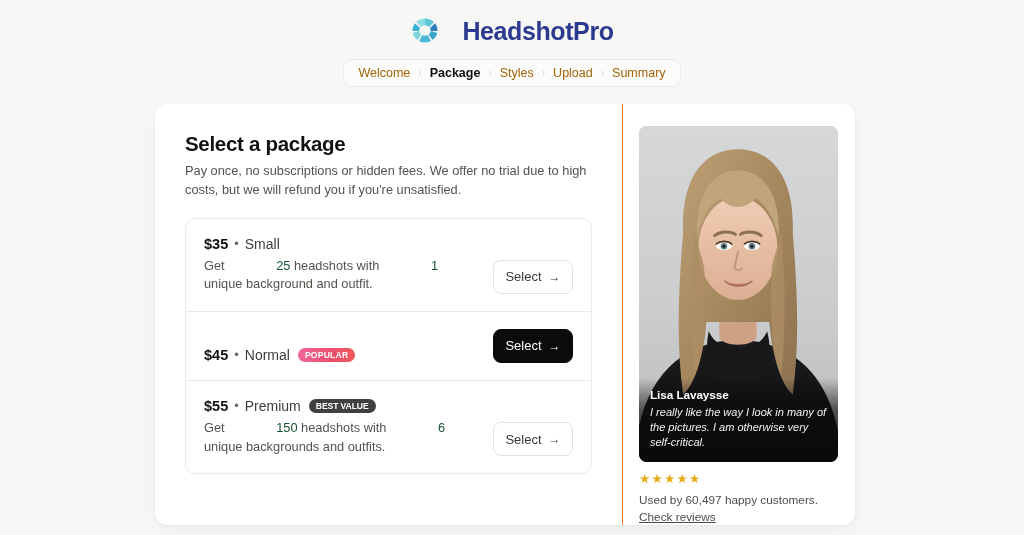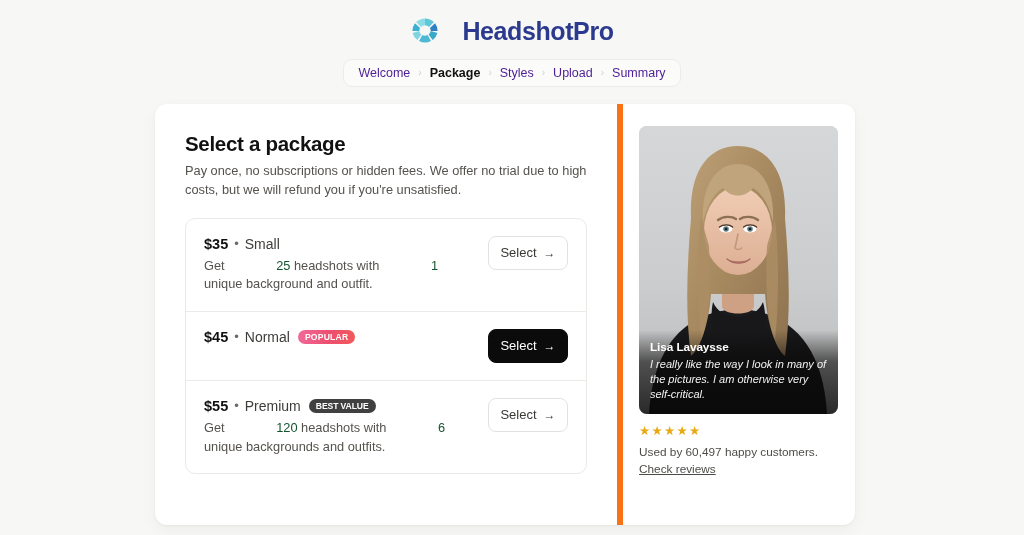--- a/index.html
+++ b/index.html
@@ -48,21 +48,21 @@
     border-radius: 9px;
     height: 28px;
     display: flex;
     align-items: center;
     padding: 0 14px;
     gap: 8px;
   }
 
   .crumb {
     font-size: 12.5px;
-    color: #4c1d95;
+    color: #a16207;
     white-space: nowrap;
   }
 
   .crumb.active {
     color: #111;
     font-weight: bold;
   }
 
   .crumb-sep {
     font-size: 10px;
@@ -80,21 +80,21 @@
     height: 421px;
     background: #ffffff;
     border-radius: 12px;
     box-shadow: 0 1px 3px rgba(0,0,0,0.05), 0 6px 18px rgba(0,0,0,0.04);
     display: flex;
   }
 
   .card-left {
     width: 473px;
     padding: 28px 30px 13px 30px;
-    border-right: 6px solid #f97316;
+    border-right: 1px solid #f97316;
   }
 
   .card-right {
     flex: 1;
     padding: 22px 17px 0 16px;
   }
 
   
   .title {
     font-size: 20.5px;
@@ -113,21 +113,21 @@
 
   .packages {
     margin-top: 18px;
     border: 1px solid #eceae7;
     border-radius: 10px;
     overflow: hidden;
   }
 
   .pkg-row {
     display: flex;
-    align-items: flex-start;
+    align-items: flex-end;
     justify-content: space-between;
     padding: 17px 18px;
     gap: 16px;
     border-bottom: 1px solid #eceae7;
   }
   .pkg-row:last-child { border-bottom: none; }
 
   .pkg-info { min-width: 0; }
 
   .pkg-head {
@@ -209,21 +209,21 @@
     border: 1px solid #0b0b0b;
     color: #ffffff;
   }
 
   .arrow { font-size: 12px; line-height: 1; transform: translateY(-0.5px); }
 
   
   .photo {
     position: relative;
     width: 199px;
-    height: 288px;
+    height: 336px;
     border-radius: 8px;
     overflow: hidden;
     background: #cfd0d1;
   }
 
   .photo svg { display: block; width: 100%; height: 100%; }
 
   .photo-overlay {
     position: absolute;
     left: 0; right: 0; bottom: 0;
@@ -348,21 +348,21 @@
 
       <div class="pkg-row">
         <div class="pkg-info">
           <div class="pkg-head">
             <span class="pkg-price">$55</span>
             <span class="pkg-dot">•</span>
             <span class="pkg-name">Premium</span>
             <span class="badge badge-bestvalue">BEST VALUE</span>
           </div>
           <div class="pkg-desc">
-            <span>Get </span><b>120</b><span> headshots with </span><b>6</b><span> unique backgrounds and outfits.</span>
+            <span>Get </span><b>150</b><span> headshots with </span><b>6</b><span> unique backgrounds and outfits.</span>
           </div>
         </div>
         <div class="select-btn light">
           <span>Select</span>
           <span class="arrow">→</span>
         </div>
       </div>
 
     </div>
   </div>

